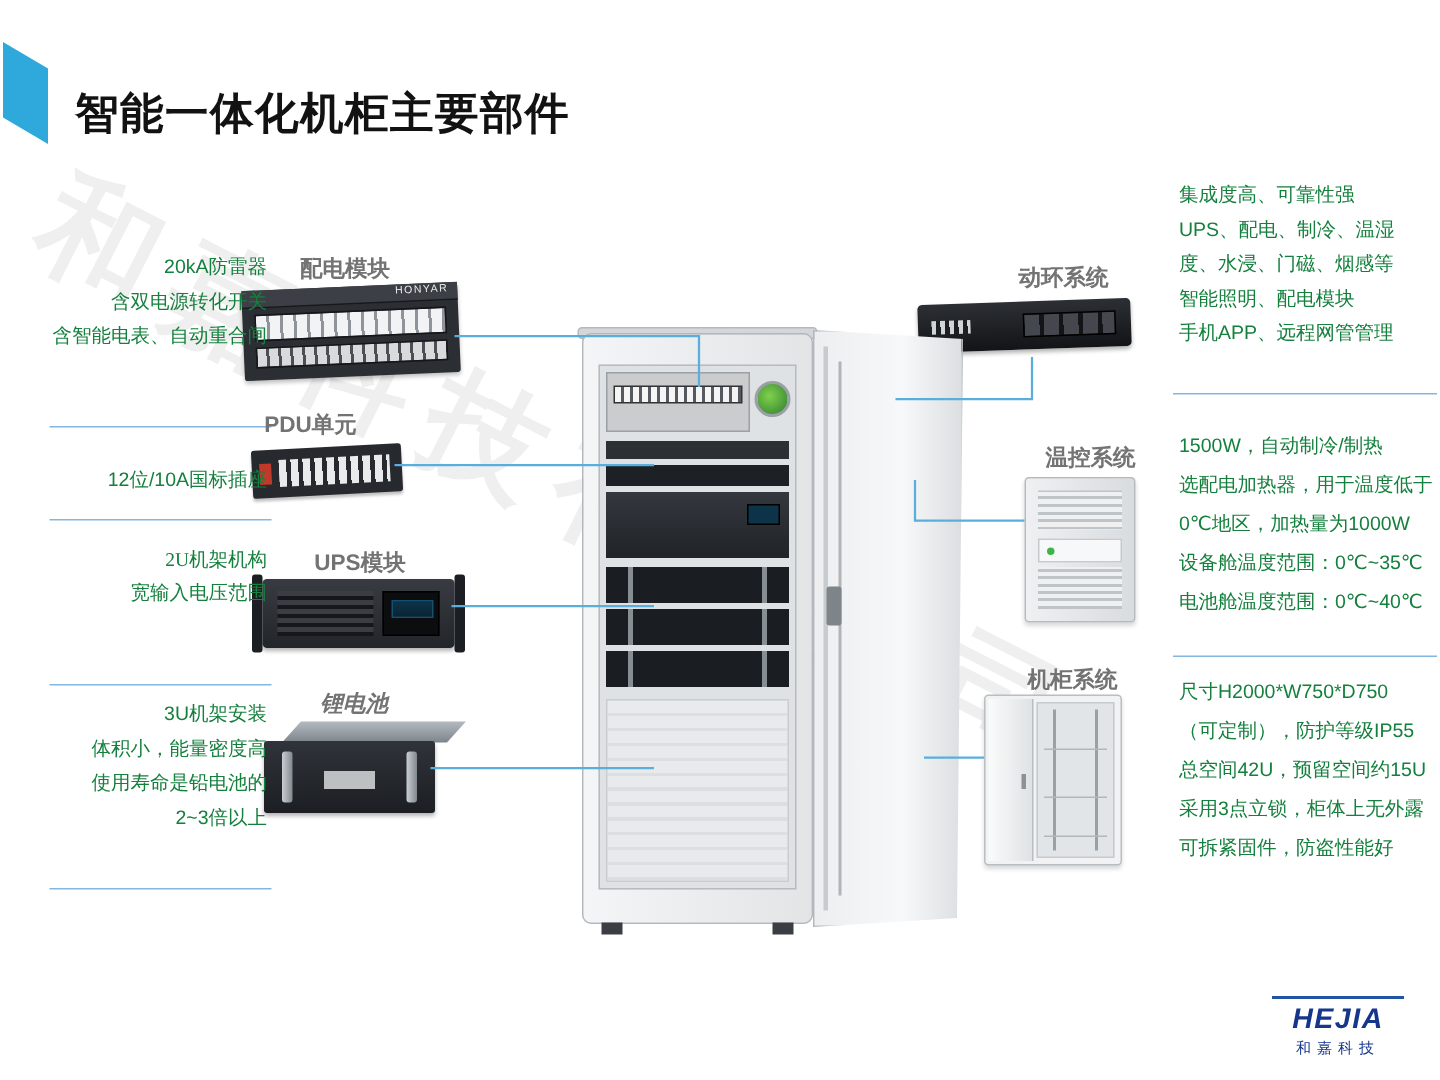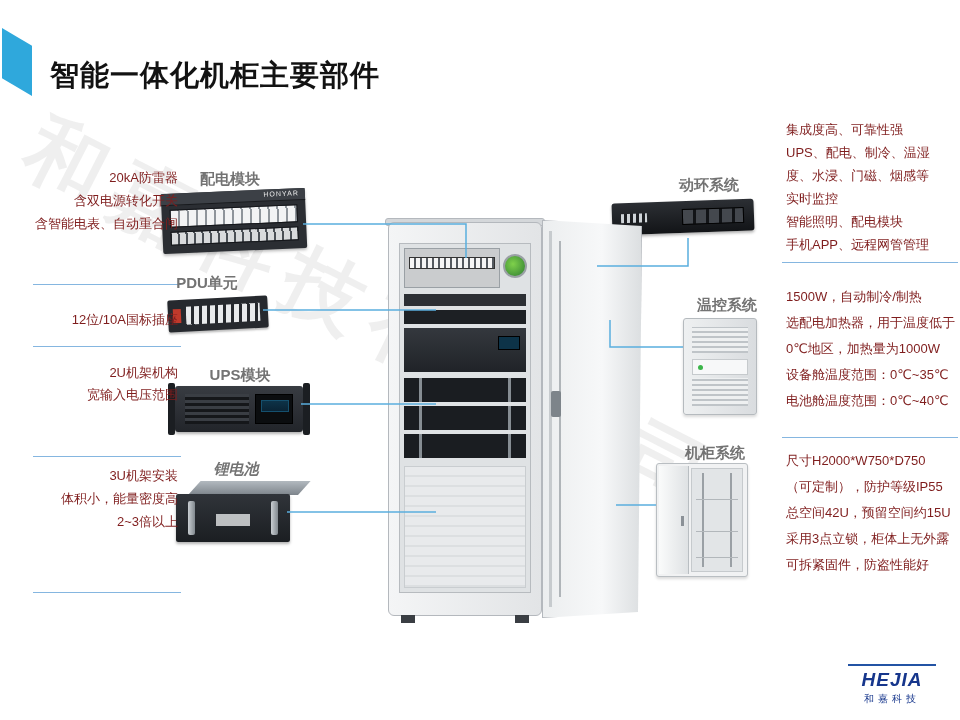--- a/index.html
+++ b/index.html
@@ -22,21 +22,21 @@
   #chevron {
     position:absolute; left:2px; top:28px; width:30px; height:68px;
     background:#2fa8dc; clip-path:polygon(0 0,100% 26%,100% 100%,0 74%); z-index:2;
   }
   #page-title {
     position:absolute; left:50px; top:56px; font-size:29px; font-weight:700;
     color:#121212; letter-spacing:1px; z-index:4;
   }
 
   
-  .dz { position:absolute; font-size:13px; color:#7f1d1d; z-index:4; }
+  .dz { position:absolute; font-size:13px; color:#15803d; z-index:4; }
   .dz.c { text-align:right; }
   .dz.l { text-align:left; }
   .hline { position:absolute; height:1px; background:#85b6e0; z-index:4; }
 
   .comp-label {
     position:absolute; font-size:15px; font-weight:700; color:#737373;
     text-align:center; z-index:4;
   }
 
   
@@ -166,38 +166,38 @@
     <div>含双电源转化开关</div>
     <div>含智能电表、自动重合闸</div>
   </div>
   <div class="hline" style="left:33px; top:284px; width:148px;"></div>
 
   <div class="dz c" style="left:28px; top:308px; width:150px; line-height:23px;">
     <div>12位/10A国标插座</div>
   </div>
   <div class="hline" style="left:33px; top:346px; width:148px;"></div>
 
-  <div class="dz c" style="left:28px; top:362px; width:150px; line-height:22px;">
+  <div class="dz c" style="left:28px; top:362px; width:150px; line-height:22px;font-family:Liberation Serif, serif;">
     <div>2U机架机构</div>
     <div>宽输入电压范围</div>
   </div>
   <div class="hline" style="left:33px; top:456px; width:148px;"></div>
 
   <div class="dz c" style="left:28px; top:464px; width:150px; line-height:23px;">
     <div>3U机架安装</div>
     <div>体积小，能量密度高</div>
+    <div>使用寿命是铅电池的</div>
     <div>2~3倍以上</div>
   </div>
   <div class="hline" style="left:33px; top:592px; width:148px;"></div>
 
   <div class="dz l" style="left:786px; top:118px; width:172px; line-height:23px;">
     <div>集成度高、可靠性强</div>
     <div>UPS、配电、制冷、温湿</div>
     <div>度、水浸、门磁、烟感等</div>
-    <div>实时监控</div>
     <div>智能照明、配电模块</div>
     <div>手机APP、远程网管管理</div>
   </div>
   <div class="hline" style="left:782px; top:262px; width:176px;"></div>
 
   <div class="dz l" style="left:786px; top:284px; width:176px; line-height:26px;">
     <div>1500W，自动制冷/制热</div>
     <div>选配电加热器，用于温度低于</div>
     <div>0℃地区，加热量为1000W</div>
     <div>设备舱温度范围：0℃~35℃</div>

